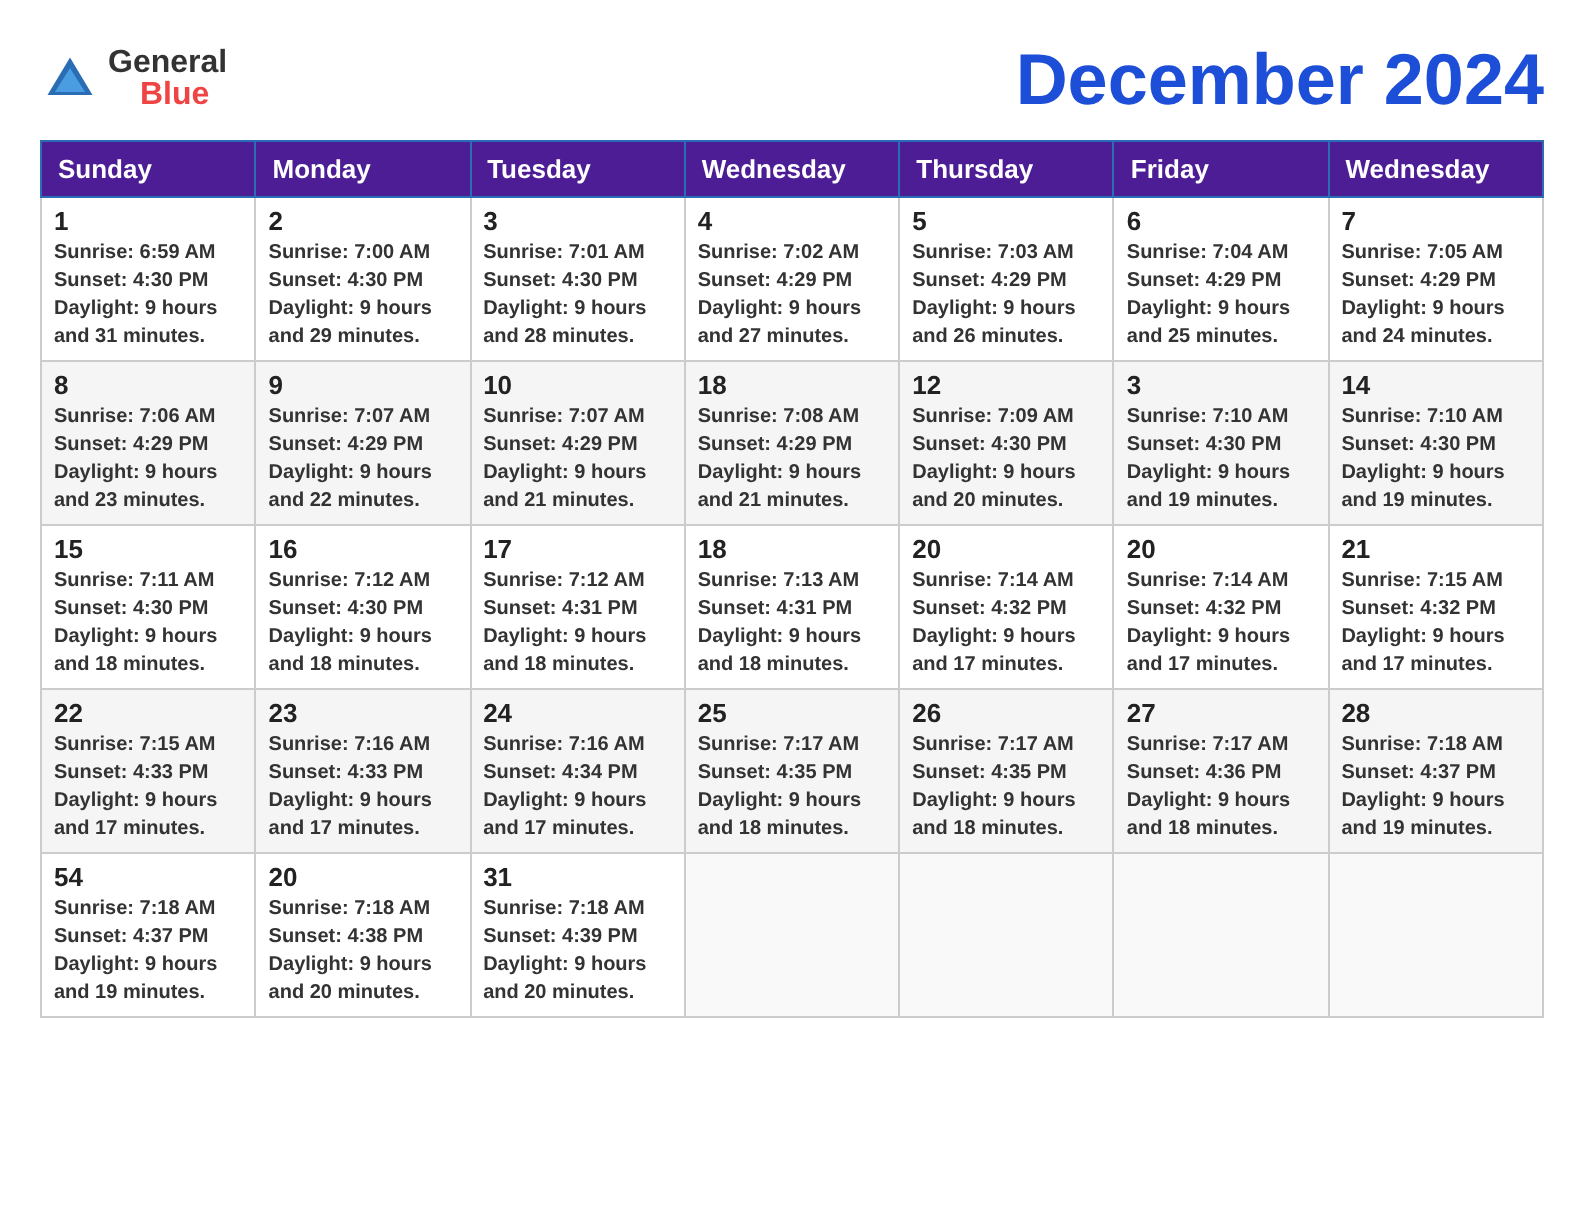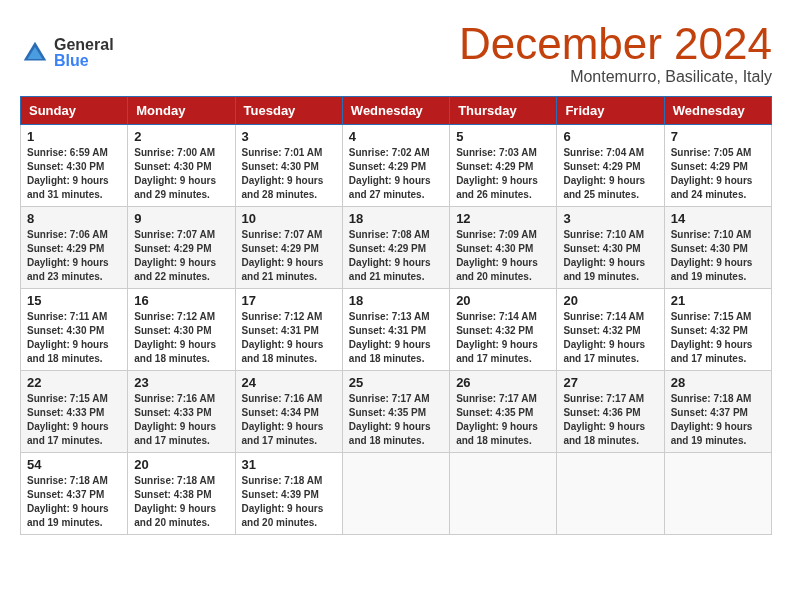--- a/index.html
+++ b/index.html
@@ -27,46 +27,47 @@
       line-height: 1;
     }
     .logo-general {
       font-size: 16px;
       font-weight: bold;
       color: #333;
     }
     .logo-blue {
       font-size: 16px;
       font-weight: bold;
-      color: #3b82f6;
+      color: #ef4444;
+      margin-left: 16px;
     }
     .logo-icon {
       width: 30px;
       height: 30px;
     }
     .title-block {
       text-align: right;
     }
     .month-title {
-      font-size: 44px;
-      font-weight: normal;
-      color: #c2410c;
+      font-size: 36px;
+      font-weight: bold;
+      color: #1d4ed8;
       line-height: 1.1;
     }
     .subtitle {
       font-size: 16px;
       color: #444;
     }
     .calendar {
       width: 100%;
       border-collapse: collapse;
       font-size: 11px;
     }
     .calendar th {
-      background-color: #b91c1c;
+      background-color: #4c1d95;
       color: #fff;
       text-align: left;
       padding: 6px 8px;
       font-size: 13px;
       font-weight: bold;
       border: 1px solid #2a6db5;
     }
     .calendar td {
       border: 1px solid #ccc;
       vertical-align: top;
@@ -107,21 +108,20 @@
       <polygon points="20,5 35,30 5,30" fill="#2a6db5"></polygon>
       <polygon points="20,12 30,28 10,28" fill="#4a9de0"></polygon>
     </svg>
     <div class="logo-text">
       <span class="logo-general">General</span>
       <span class="logo-blue">Blue</span>
     </div>
   </div>
   <div class="title-block">
     <div class="month-title">December 2024</div>
-    <div class="subtitle">Montemurro, Basilicate, Italy</div>
   </div>
 </div>
 
 <table class="calendar">
   <thead>
     <tr>
       <th>Sunday</th>
       <th>Monday</th>
       <th>Tuesday</th>
       <th>Wednesday</th>

